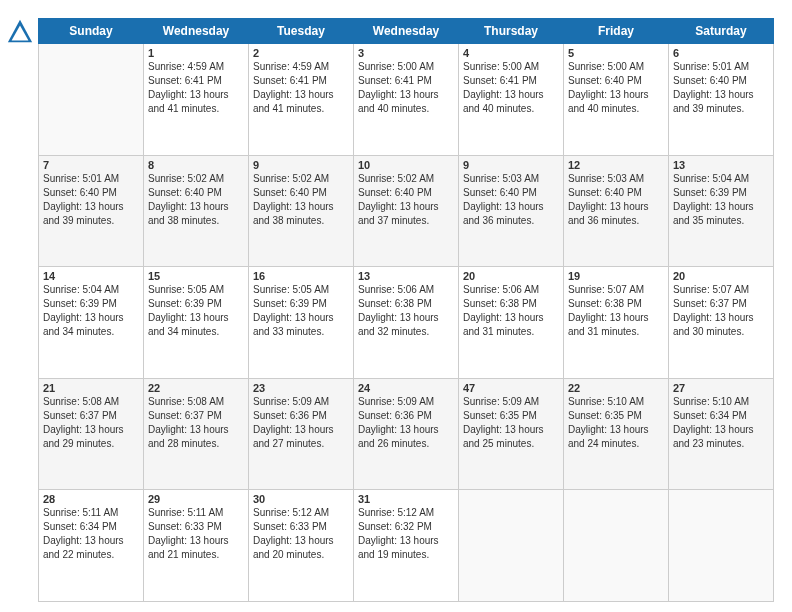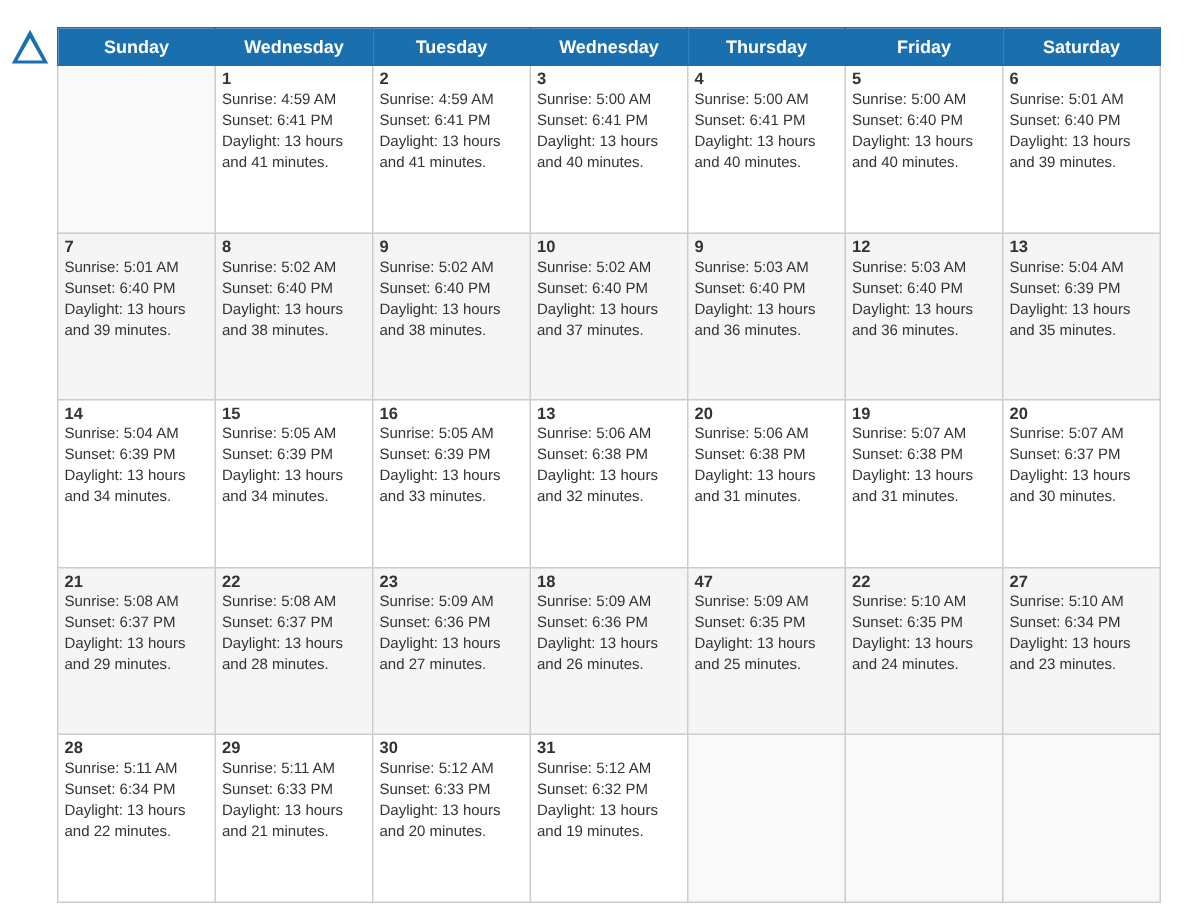--- a/index.html
+++ b/index.html
@@ -233,21 +233,21 @@
           </td>
           <td>
             <span class="day-num">22</span>
             <div class="day-info">Sunrise: 5:08 AM<br>Sunset: 6:37 PM<br>Daylight: 13 hours and 28 minutes.</div>
           </td>
           <td>
             <span class="day-num">23</span>
             <div class="day-info">Sunrise: 5:09 AM<br>Sunset: 6:36 PM<br>Daylight: 13 hours and 27 minutes.</div>
           </td>
           <td>
-            <span class="day-num">18</span>
+            <span class="day-num">24</span>
             <div class="day-info">Sunrise: 5:09 AM<br>Sunset: 6:36 PM<br>Daylight: 13 hours and 26 minutes.</div>
           </td>
           <td>
             <span class="day-num">47</span>
             <div class="day-info">Sunrise: 5:09 AM<br>Sunset: 6:35 PM<br>Daylight: 13 hours and 25 minutes.</div>
           </td>
           <td>
             <span class="day-num">22</span>
             <div class="day-info">Sunrise: 5:10 AM<br>Sunset: 6:35 PM<br>Daylight: 13 hours and 24 minutes.</div>
           </td>

